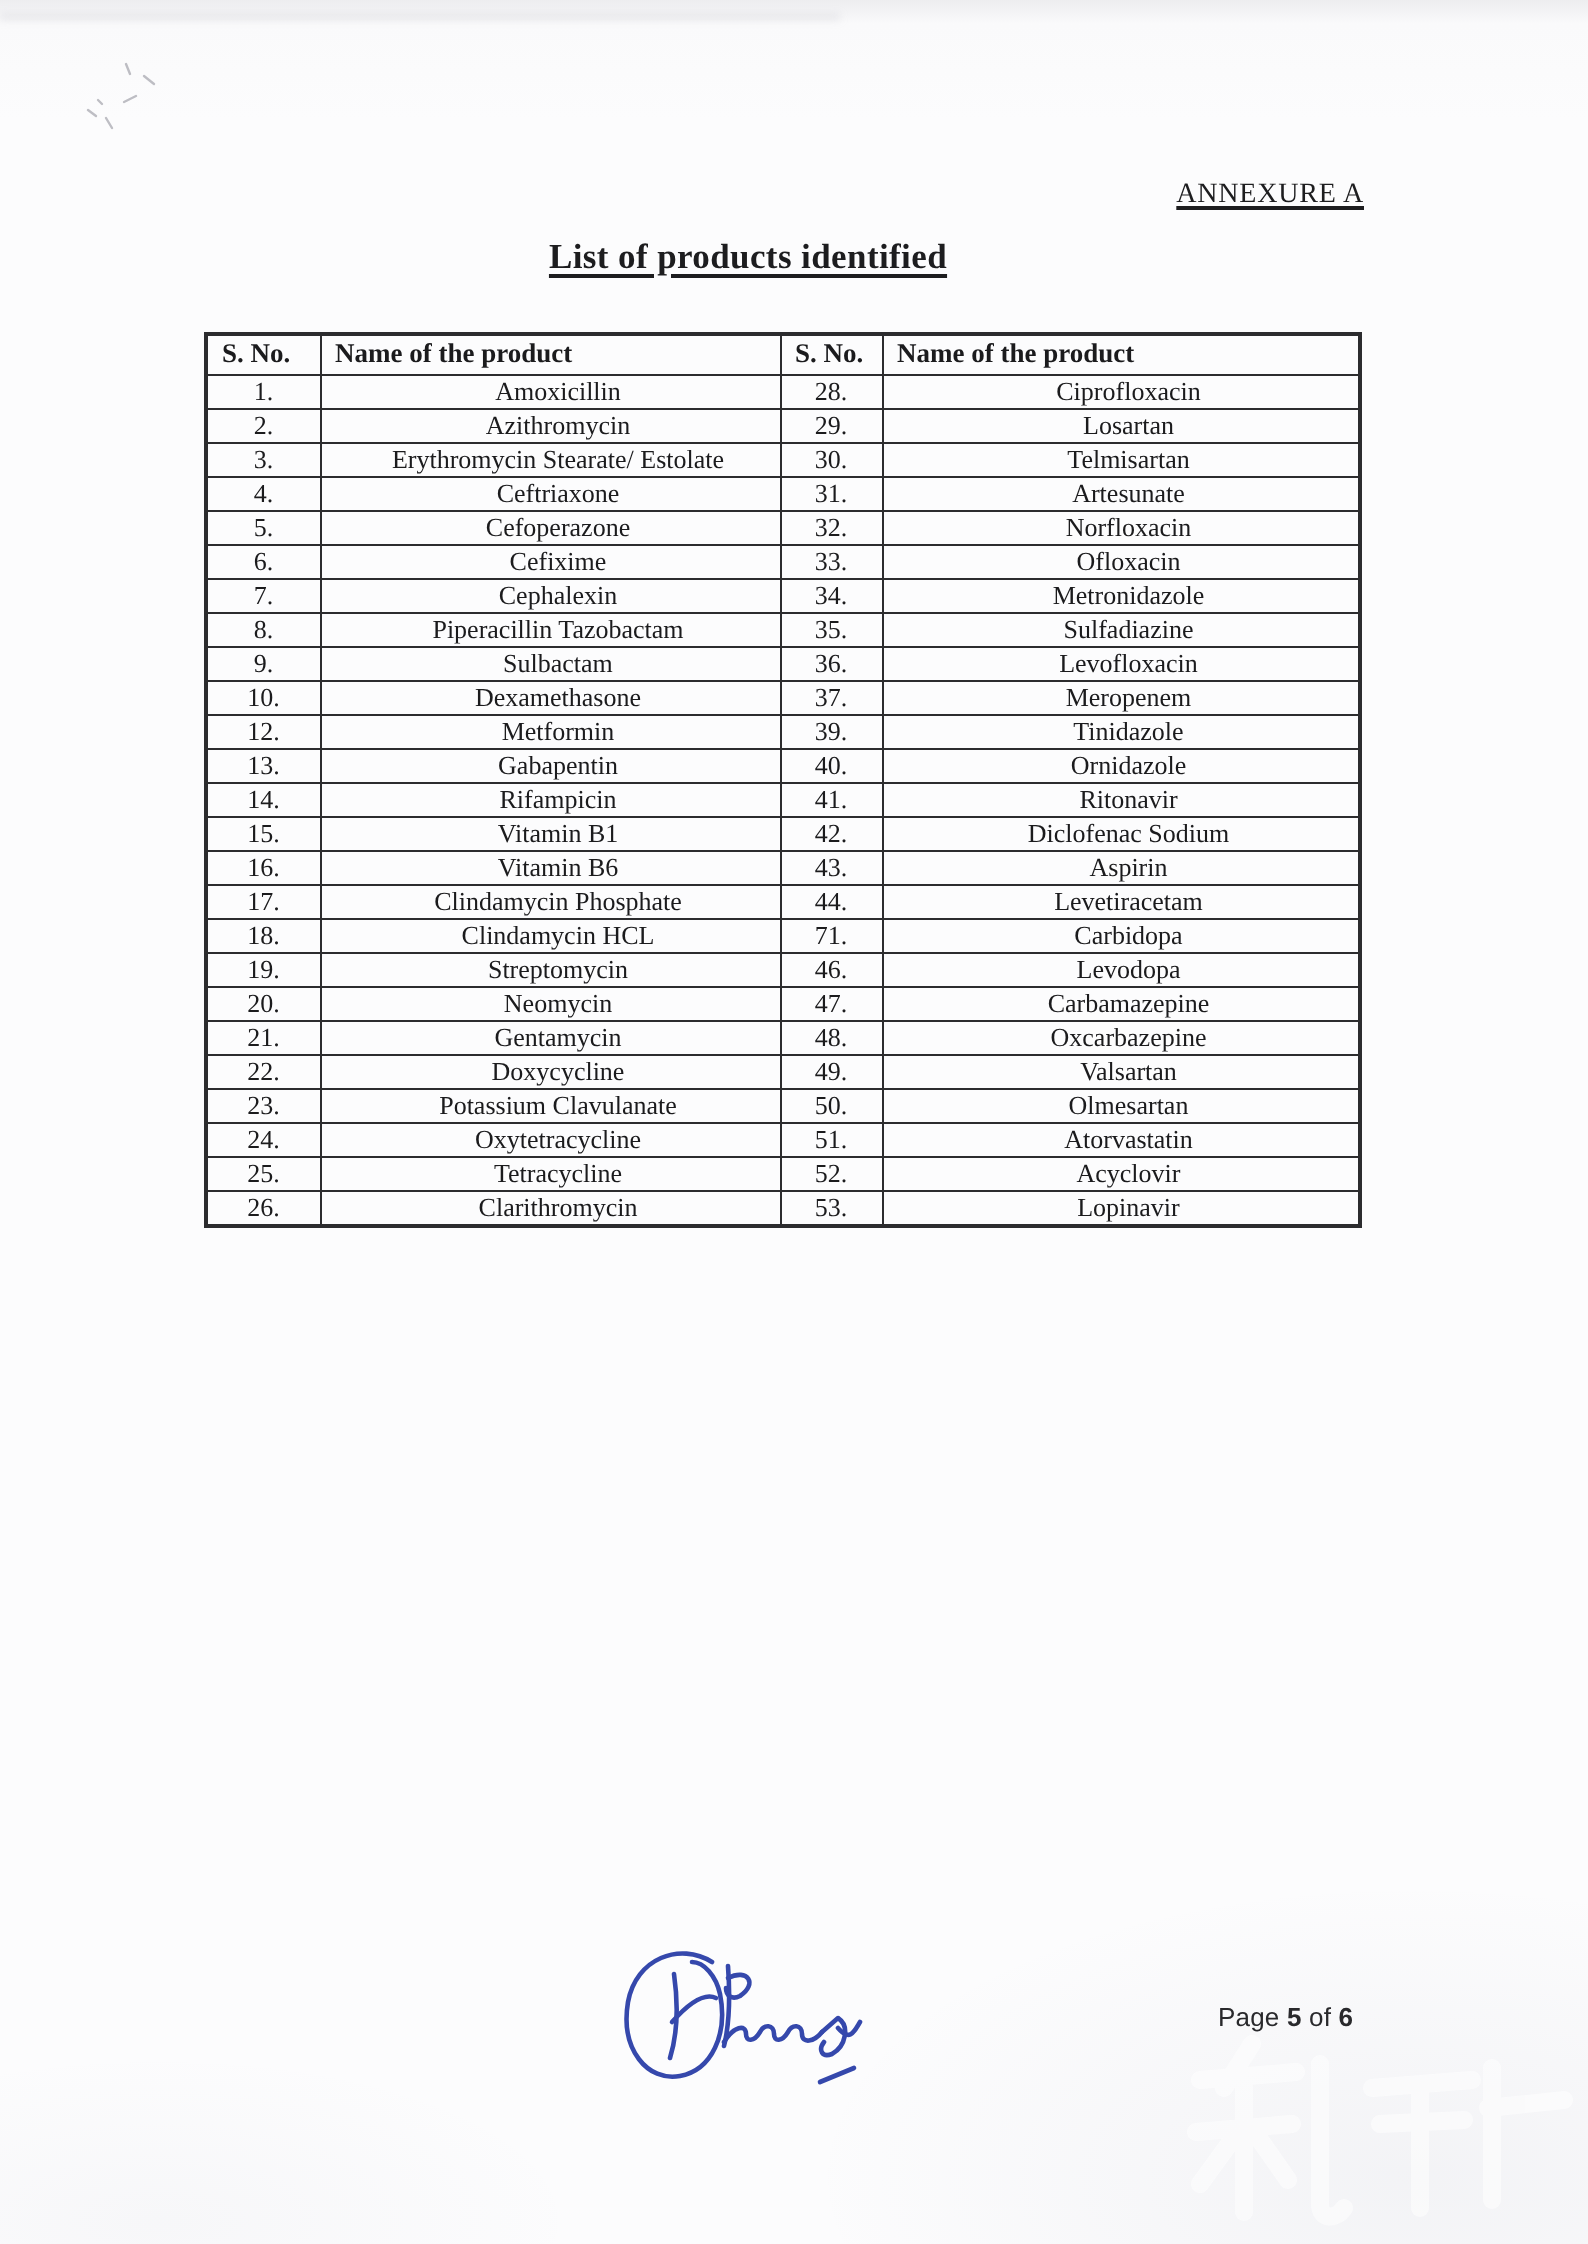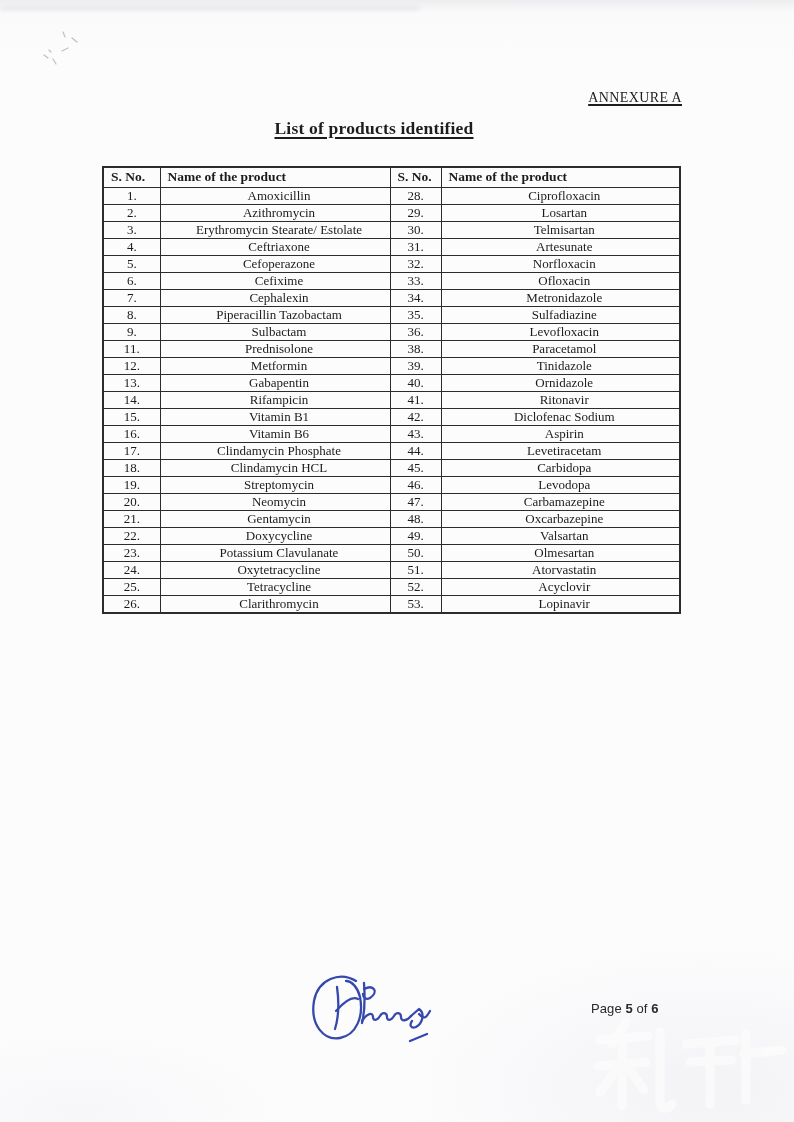--- a/index.html
+++ b/index.html
@@ -45,21 +45,21 @@
     overflow: hidden; white-space: nowrap;
   }
   .products thead th {
     height: 20px; font-weight: bold; font-size: 13.5px;
     text-align: left; padding-left: 7px;
     border-bottom: 1.6px solid #2c2c2e;
   }
   .products td.c-sno  { text-align: center; }
   .products td.c-name { text-align: center; padding-left: 8px; }
   .footer {
-    position: absolute; top: 1001px; left: 591px;
+    position: absolute; top: 1001px; left: 609px;
     font-family: "Liberation Sans", sans-serif;
     font-size: 13px; color: #29292c; letter-spacing: 0.1px;
   }
   .footer .pg-num { font-weight: bold; }
   .signature { position: absolute; left: 306px; top: 971px; width: 140px; height: 82px; }
   .pencil-marks { position: absolute; left: 36px; top: 26px; width: 56px; height: 46px; }
   .watermark { position: absolute; right: 2px; bottom: 4px; width: 206px; height: 104px; }
 </style>
 </head>
 <body>
@@ -147,24 +147,24 @@
           <td class="c-sno">35.</td>
           <td class="c-name">Sulfadiazine</td>
         </tr>
         <tr>
           <td class="c-sno">9.</td>
           <td class="c-name">Sulbactam</td>
           <td class="c-sno">36.</td>
           <td class="c-name">Levofloxacin</td>
         </tr>
         <tr>
-          <td class="c-sno">11.</td>
-          <td class="c-name">Prednisolone</td>
-          <td class="c-sno">38.</td>
-          <td class="c-name">Paracetamol</td>
+          <td class="c-sno">10.</td>
+          <td class="c-name">Dexamethasone</td>
+          <td class="c-sno">37.</td>
+          <td class="c-name">Meropenem</td>
         </tr>
         <tr>
           <td class="c-sno">12.</td>
           <td class="c-name">Metformin</td>
           <td class="c-sno">39.</td>
           <td class="c-name">Tinidazole</td>
         </tr>
         <tr>
           <td class="c-sno">13.</td>
           <td class="c-name">Gabapentin</td>
@@ -191,21 +191,21 @@
         </tr>
         <tr>
           <td class="c-sno">17.</td>
           <td class="c-name">Clindamycin Phosphate</td>
           <td class="c-sno">44.</td>
           <td class="c-name">Levetiracetam</td>
         </tr>
         <tr>
           <td class="c-sno">18.</td>
           <td class="c-name">Clindamycin HCL</td>
-          <td class="c-sno">45.</td>
+          <td class="c-sno">71.</td>
           <td class="c-name">Carbidopa</td>
         </tr>
         <tr>
           <td class="c-sno">19.</td>
           <td class="c-name">Streptomycin</td>
           <td class="c-sno">46.</td>
           <td class="c-name">Levodopa</td>
         </tr>
         <tr>
           <td class="c-sno">20.</td>

